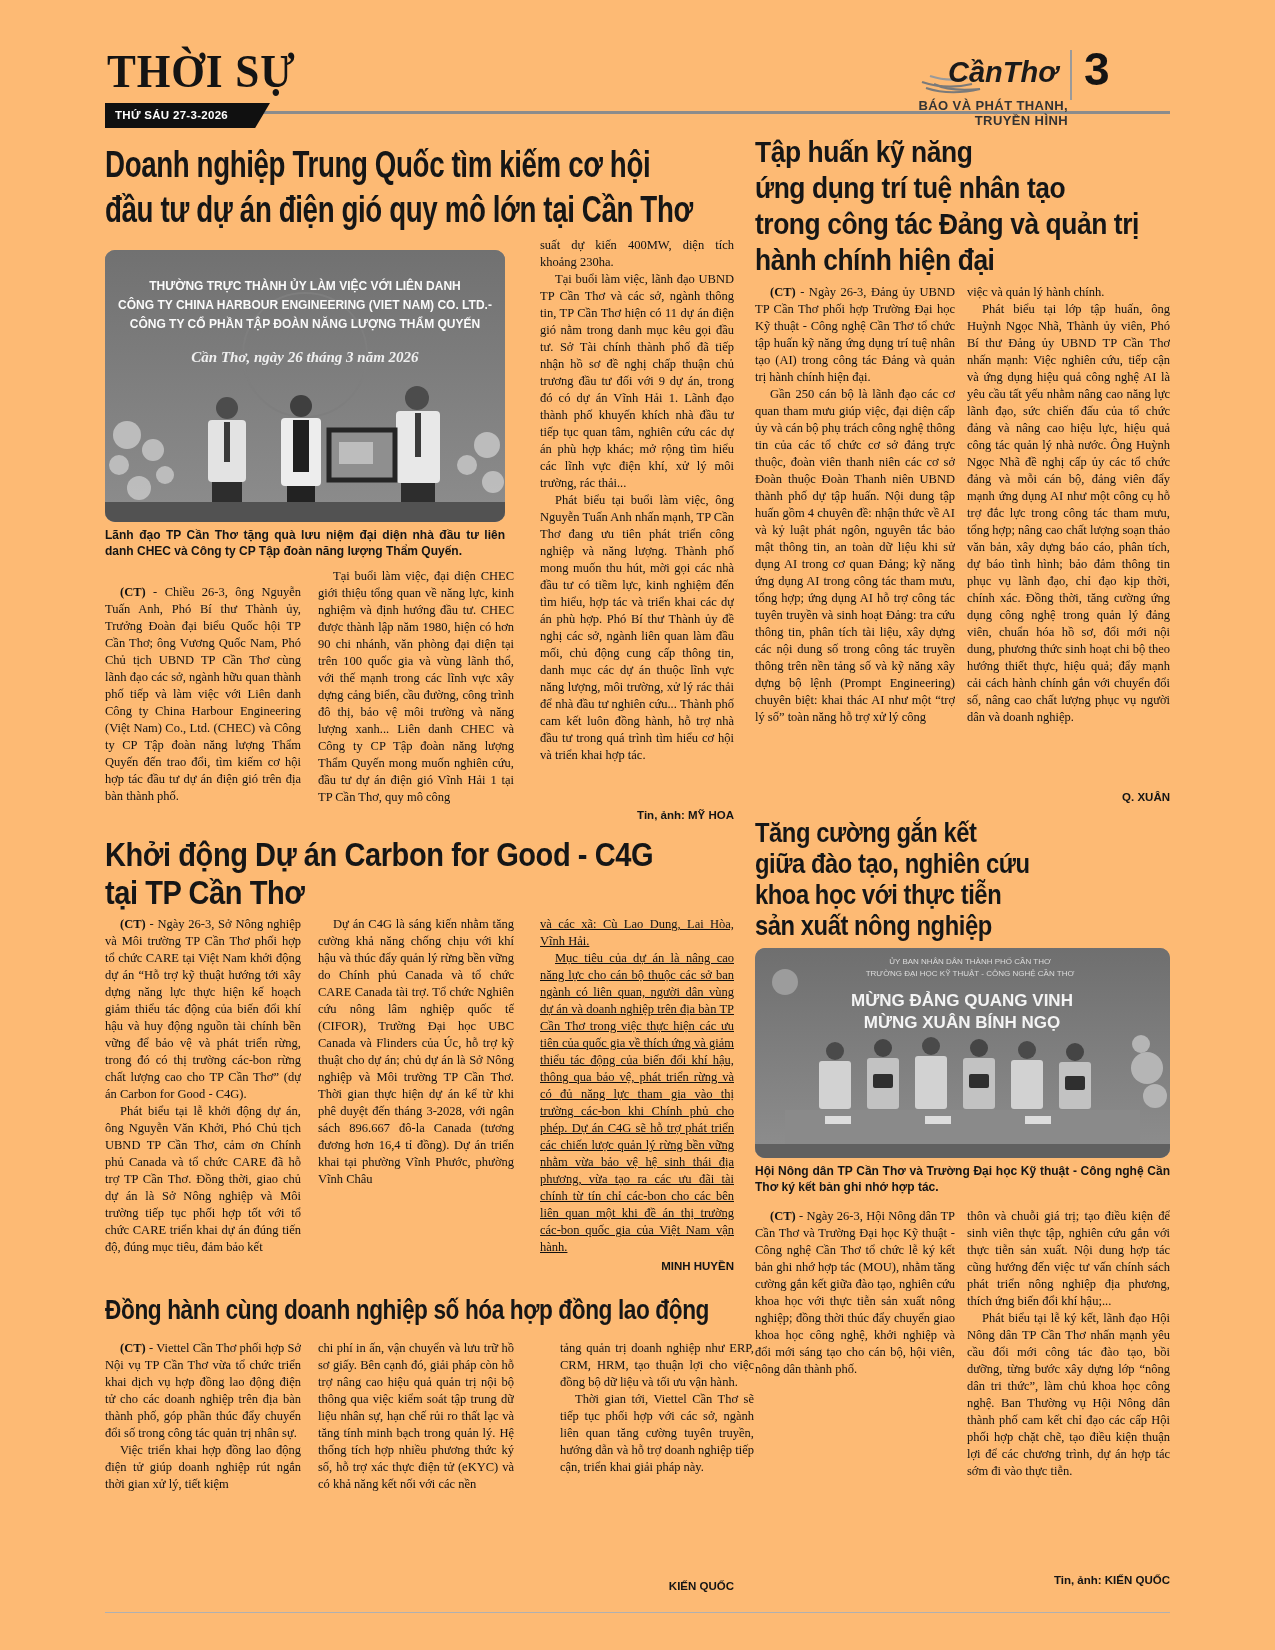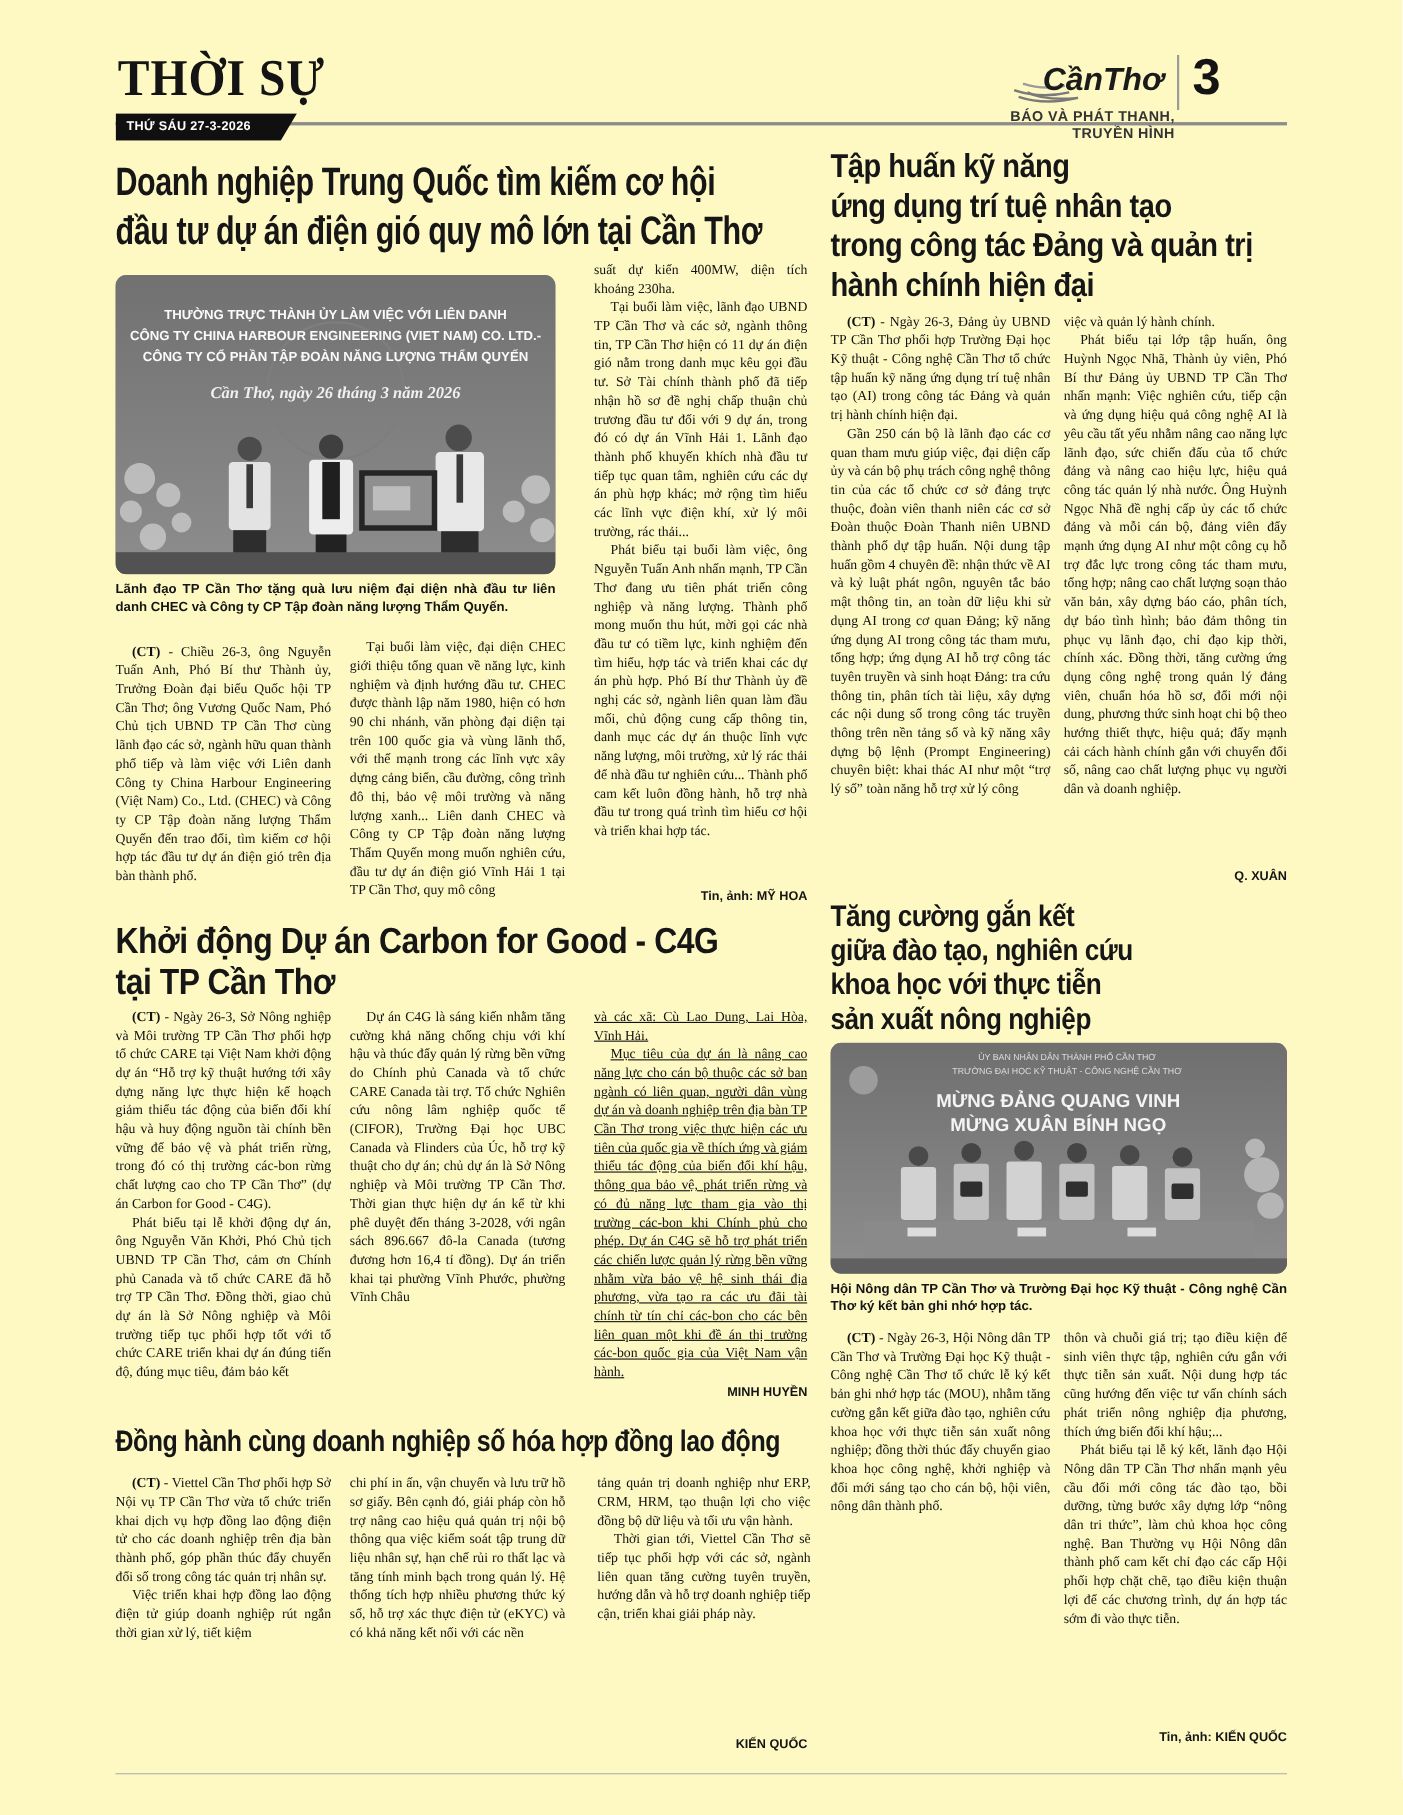--- a/index.html
+++ b/index.html
@@ -1,16 +1,16 @@
 <!DOCTYPE html>
 <html><head>
 <meta charset="utf-8">
 <style>
   html,body{margin:0;padding:0;background:#ffffff;}
-  .page{position:relative;width:1275px;height:1650px;background:#fef9c3;overflow:hidden;
+  .page{position:relative;width:1275px;height:1650px;background:#fdba74;overflow:hidden;
         font-family:"Liberation Serif","DejaVu Serif",serif;color:#111;}
   .abs{position:absolute;}
 
   
   .section-title{font-family:"Liberation Serif","DejaVu Serif",serif;font-weight:bold;
                  font-size:47px;letter-spacing:1px;color:#141414;transform:scaleX(0.92);transform-origin:0 0;}
   .header-rule{background:#8c8c8c;}
   .date-bar{background:#101010;color:#fff;font-family:"Liberation Sans","DejaVu Sans",sans-serif;
             font-weight:bold;font-size:11.5px;line-height:25px;padding-left:10px;letter-spacing:.3px;
             clip-path:polygon(0 0,100% 0,91% 100%,0 100%);}
@@ -115,21 +115,21 @@
         <rect x="234" y="192" width="34" height="22" fill="#bdbdbd"></rect>
       </g>
       <rect x="0" y="252" width="400" height="20" fill="#525252"></rect>
     </svg>
   </div>
   <div class="abs caption" style="left:105px;top:527px;width:400px;">Lãnh đạo TP Cần Thơ tặng quà lưu niệm đại diện nhà đầu tư liên danh CHEC và Công ty CP Tập đoàn năng lượng Thẩm Quyến.</div>
 
   <div class="abs col" style="left:105px;top:584px;width:196px;height:240px;">
       <p class="para"><b>(CT)</b> - Chiều 26-3, ông Nguyễn Tuấn Anh, Phó Bí thư Thành ủy, Trưởng Đoàn đại biểu Quốc hội TP Cần Thơ; ông Vương Quốc Nam, Phó Chủ tịch UBND TP Cần Thơ cùng lãnh đạo các sở, ngành hữu quan thành phố tiếp và làm việc với Liên danh Công ty China Harbour Engineering (Việt Nam) Co., Ltd. (CHEC) và Công ty CP Tập đoàn năng lượng Thẩm Quyến đến trao đổi, tìm kiếm cơ hội hợp tác đầu tư dự án điện gió trên địa bàn thành phố.</p>
     </div>
-  <div class="abs col" style="left:318px;top:568px;width:196px;height:258px;margin-top:12px;">
+  <div class="abs col" style="left:318px;top:568px;width:196px;height:258px;">
       <p class="para">Tại buổi làm việc, đại diện CHEC giới thiệu tổng quan về năng lực, kinh nghiệm và định hướng đầu tư. CHEC được thành lập năm 1980, hiện có hơn 90 chi nhánh, văn phòng đại diện tại trên 100 quốc gia và vùng lãnh thổ, với thế mạnh trong các lĩnh vực xây dựng cảng biển, cầu đường, công trình đô thị, bảo vệ môi trường và năng lượng xanh... Liên danh CHEC và Công ty CP Tập đoàn năng lượng Thẩm Quyến mong muốn nghiên cứu, đầu tư dự án điện gió Vĩnh Hải 1 tại TP Cần Thơ, quy mô công</p>
     </div>
   <div class="abs col" style="left:540px;top:237px;width:194px;height:566px;">
       <p class="para cont">suất dự kiến 400MW, diện tích khoảng 230ha.</p>
       <p class="para">Tại buổi làm việc, lãnh đạo UBND TP Cần Thơ và các sở, ngành thông tin, TP Cần Thơ hiện có 11 dự án điện gió nằm trong danh mục kêu gọi đầu tư. Sở Tài chính thành phố đã tiếp nhận hồ sơ đề nghị chấp thuận chủ trương đầu tư đối với 9 dự án, trong đó có dự án Vĩnh Hải 1. Lãnh đạo thành phố khuyến khích nhà đầu tư tiếp tục quan tâm, nghiên cứu các dự án phù hợp khác; mở rộng tìm hiểu các lĩnh vực điện khí, xử lý môi trường, rác thải...</p>
       <p class="para">Phát biểu tại buổi làm việc, ông Nguyễn Tuấn Anh nhấn mạnh, TP Cần Thơ đang ưu tiên phát triển công nghiệp và năng lượng. Thành phố mong muốn thu hút, mời gọi các nhà đầu tư có tiềm lực, kinh nghiệm đến tìm hiểu, hợp tác và triển khai các dự án phù hợp. Phó Bí thư Thành ủy đề nghị các sở, ngành liên quan làm đầu mối, chủ động cung cấp thông tin, danh mục các dự án thuộc lĩnh vực năng lượng, môi trường, xử lý rác thải để nhà đầu tư nghiên cứu... Thành phố cam kết luôn đồng hành, hỗ trợ nhà đầu tư trong quá trình tìm hiểu cơ hội và triển khai hợp tác.</p>
     </div>
   <div class="abs byline" style="left:540px;top:809px;width:194px;">Tin, ảnh: MỸ HOA</div>
 
   <div class="abs headline sx88" style="left:755px;top:134px;width:520px;font-size:30px;line-height:36px;">Tập huấn kỹ năng
@@ -228,21 +228,21 @@
   <div class="abs byline" style="left:967px;top:1574px;width:203px;">Tin, ảnh: KIẾN QUỐC</div>
 
   <div class="abs headline sx84" style="left:105px;top:1294px;width:740px;font-size:27px;line-height:33px;">Đồng hành cùng doanh nghiệp số hóa hợp đồng lao động</div>
   <div class="abs col" style="left:318px;top:1340px;width:196px;height:262px;">
       <p class="para cont">chi phí in ấn, vận chuyển và lưu trữ hồ sơ giấy. Bên cạnh đó, giải pháp còn hỗ trợ nâng cao hiệu quả quản trị nội bộ thông qua việc kiểm soát tập trung dữ liệu nhân sự, hạn chế rủi ro thất lạc và tăng tính minh bạch trong quản lý. Hệ thống tích hợp nhiều phương thức ký số, hỗ trợ xác thực điện tử (eKYC) và có khả năng kết nối với các nền</p>
     </div>
   <div class="abs col" style="left:105px;top:1340px;width:196px;height:262px;">
       <p class="para"><b>(CT)</b> - Viettel Cần Thơ phối hợp Sở Nội vụ TP Cần Thơ vừa tổ chức triển khai dịch vụ hợp đồng lao động điện tử cho các doanh nghiệp trên địa bàn thành phố, góp phần thúc đẩy chuyển đổi số trong công tác quản trị nhân sự.</p>
       <p class="para">Việc triển khai hợp đồng lao động điện tử giúp doanh nghiệp rút ngắn thời gian xử lý, tiết kiệm</p>
     </div>
-  <div class="abs col" style="left:543px;top:1340px;width:194px;height:236px;">
+  <div class="abs col" style="left:560px;top:1340px;width:194px;height:236px;">
       <p class="para cont">tảng quản trị doanh nghiệp như ERP, CRM, HRM, tạo thuận lợi cho việc đồng bộ dữ liệu và tối ưu vận hành.</p>
       <p class="para">Thời gian tới, Viettel Cần Thơ sẽ tiếp tục phối hợp với các sở, ngành liên quan tăng cường tuyên truyền, hướng dẫn và hỗ trợ doanh nghiệp tiếp cận, triển khai giải pháp này.</p>
     </div>
   <div class="abs byline" style="left:540px;top:1580px;width:194px;">KIẾN QUỐC</div>
 
   <div class="abs bottom-rule" style="left:105px;top:1612px;width:1065px;height:1px;"></div>
 
 </div>
 
 </body></html>

